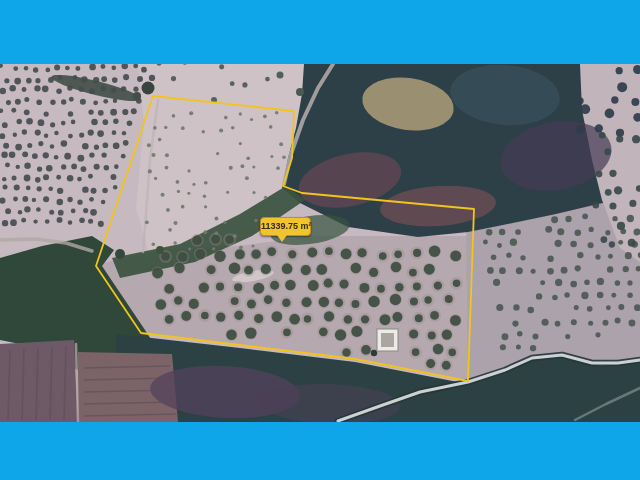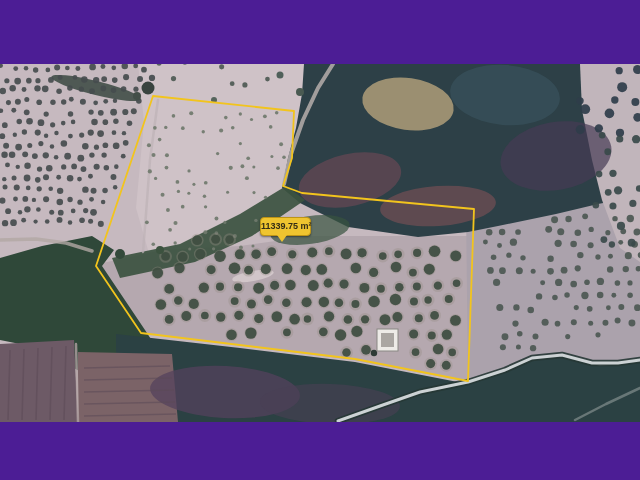--- a/index.html
+++ b/index.html
@@ -1,16 +1,16 @@
 <!DOCTYPE html>
 <html><head>
 <meta charset="utf-8">
 <style>
   html,body{margin:0;padding:0;background:#ffffff;width:640px;height:480px;overflow:hidden;}
-  .stage{position:relative;width:640px;height:480px;background:#4c1d95;font-family:"Liberation Sans",sans-serif;}
+  .stage{position:relative;width:640px;height:480px;background:#0ea5e9;font-family:"Liberation Sans",sans-serif;}
   .map-viewport{position:absolute;inset:0;cursor:grab;}
   svg{position:absolute;left:0;top:0;}
   .area-label{
     position:absolute;box-sizing:border-box;border:1px solid;border-radius:4px;
     text-align:center;font-size:9px;font-weight:bold;line-height:16px;
     box-shadow:0 1px 2px rgba(0,0,0,.45);white-space:nowrap;z-index:5;
   }
   .area-label .tail{position:absolute;width:0;height:0;bottom:-7px;
     border-left:5px solid transparent;border-right:5px solid transparent;border-top:7px solid;}
 </style>

